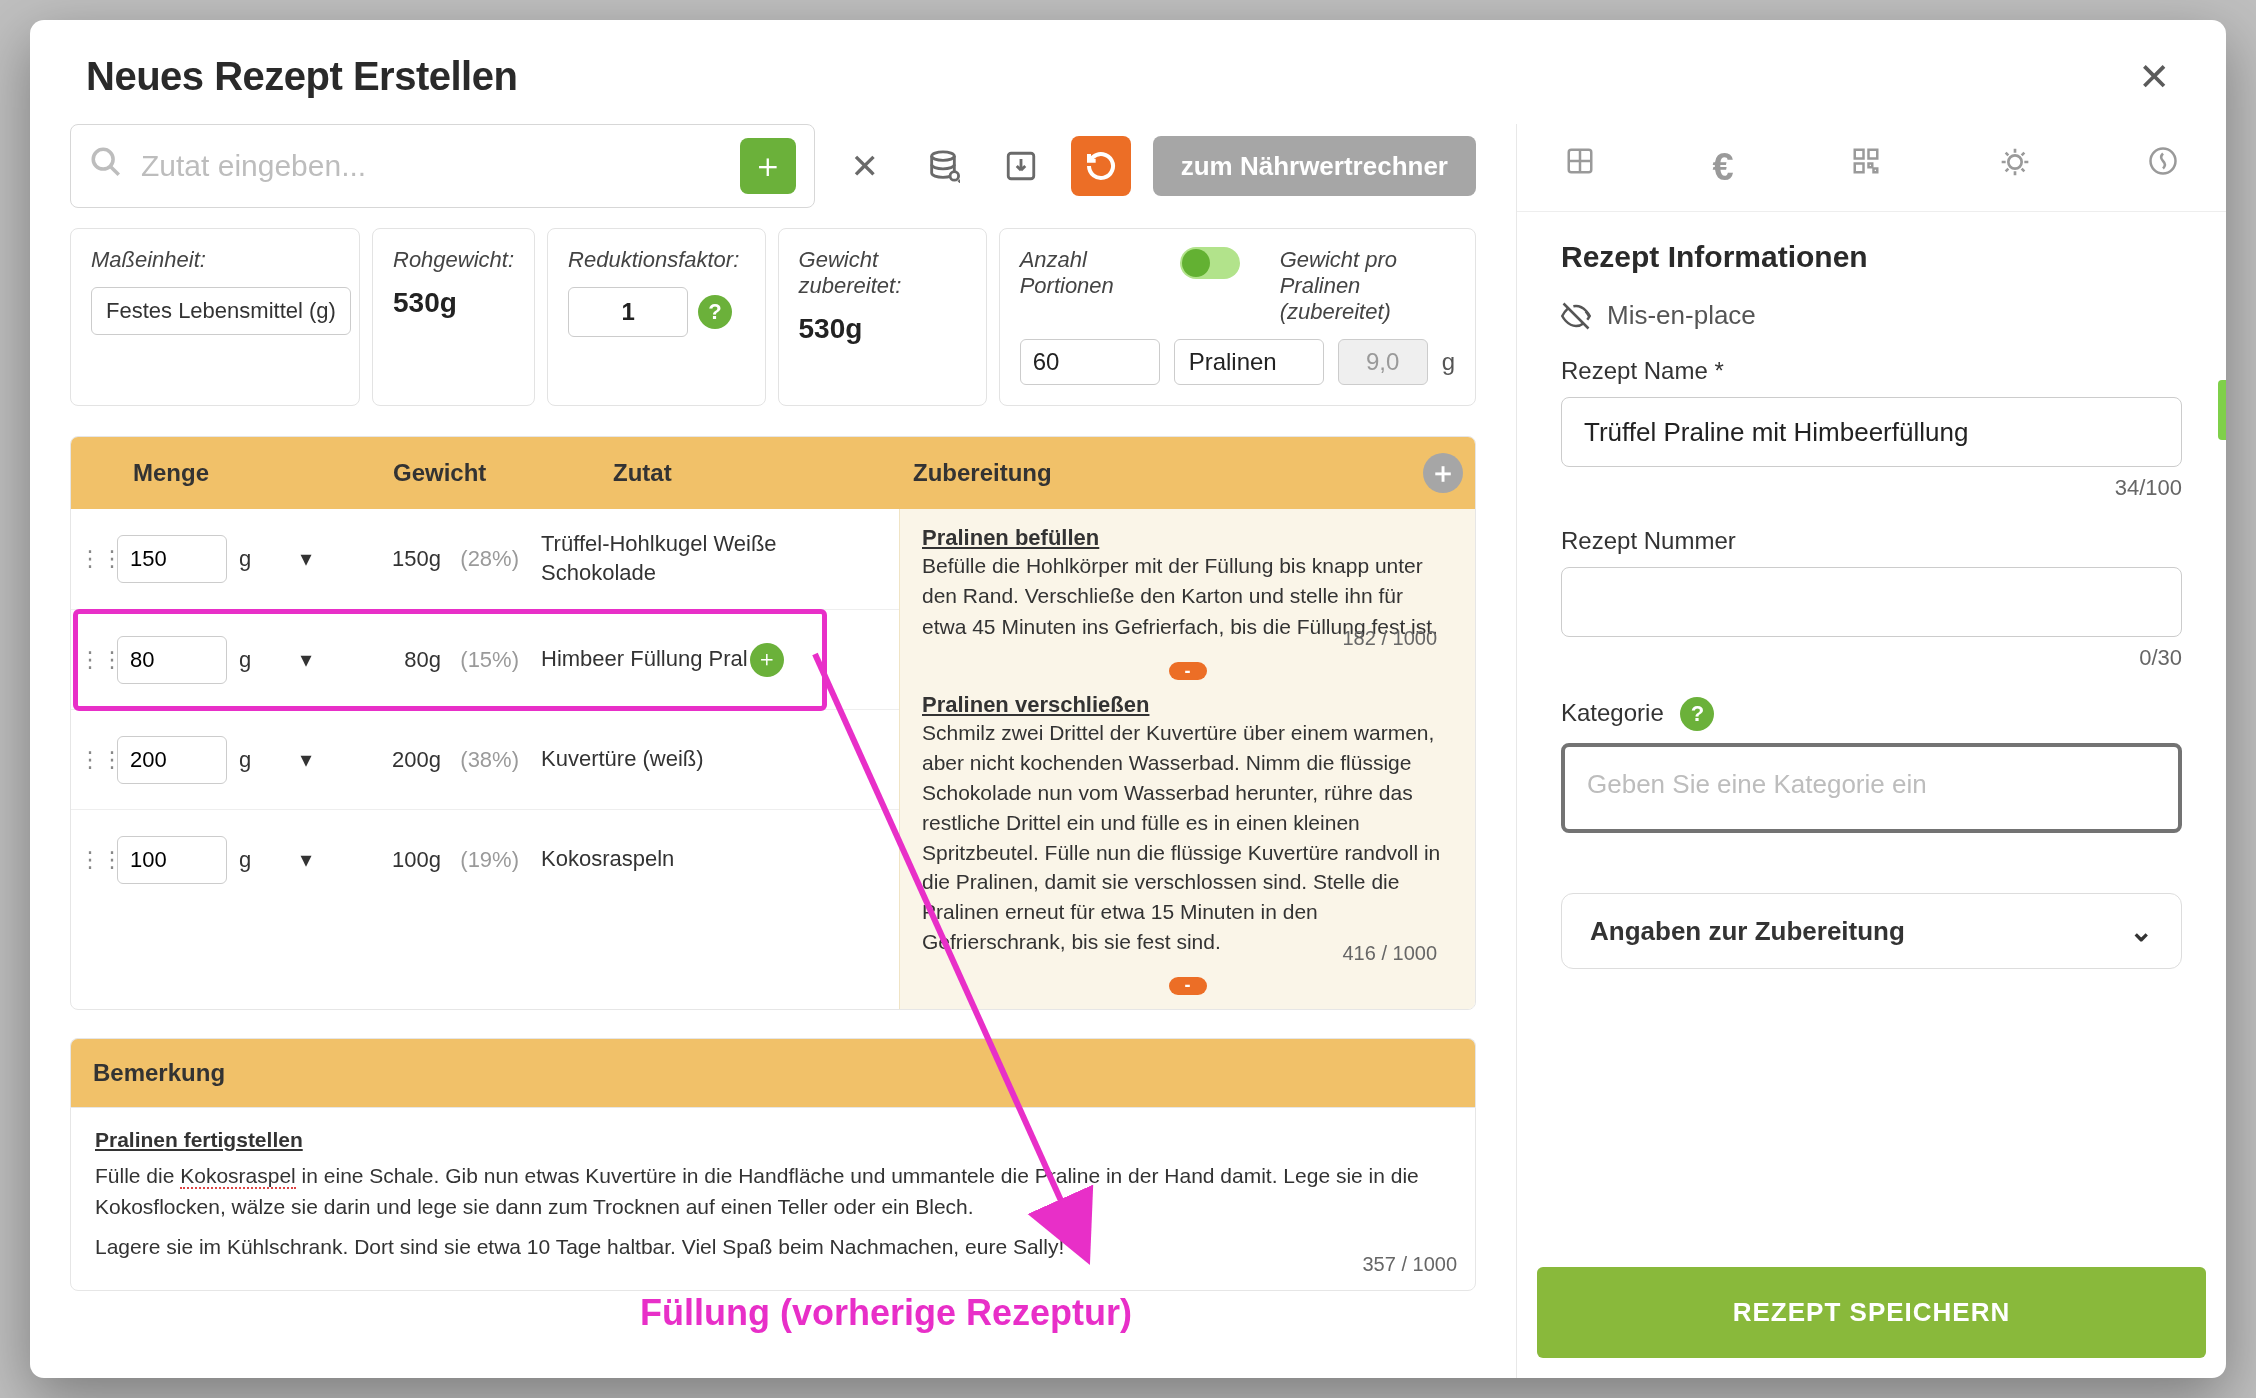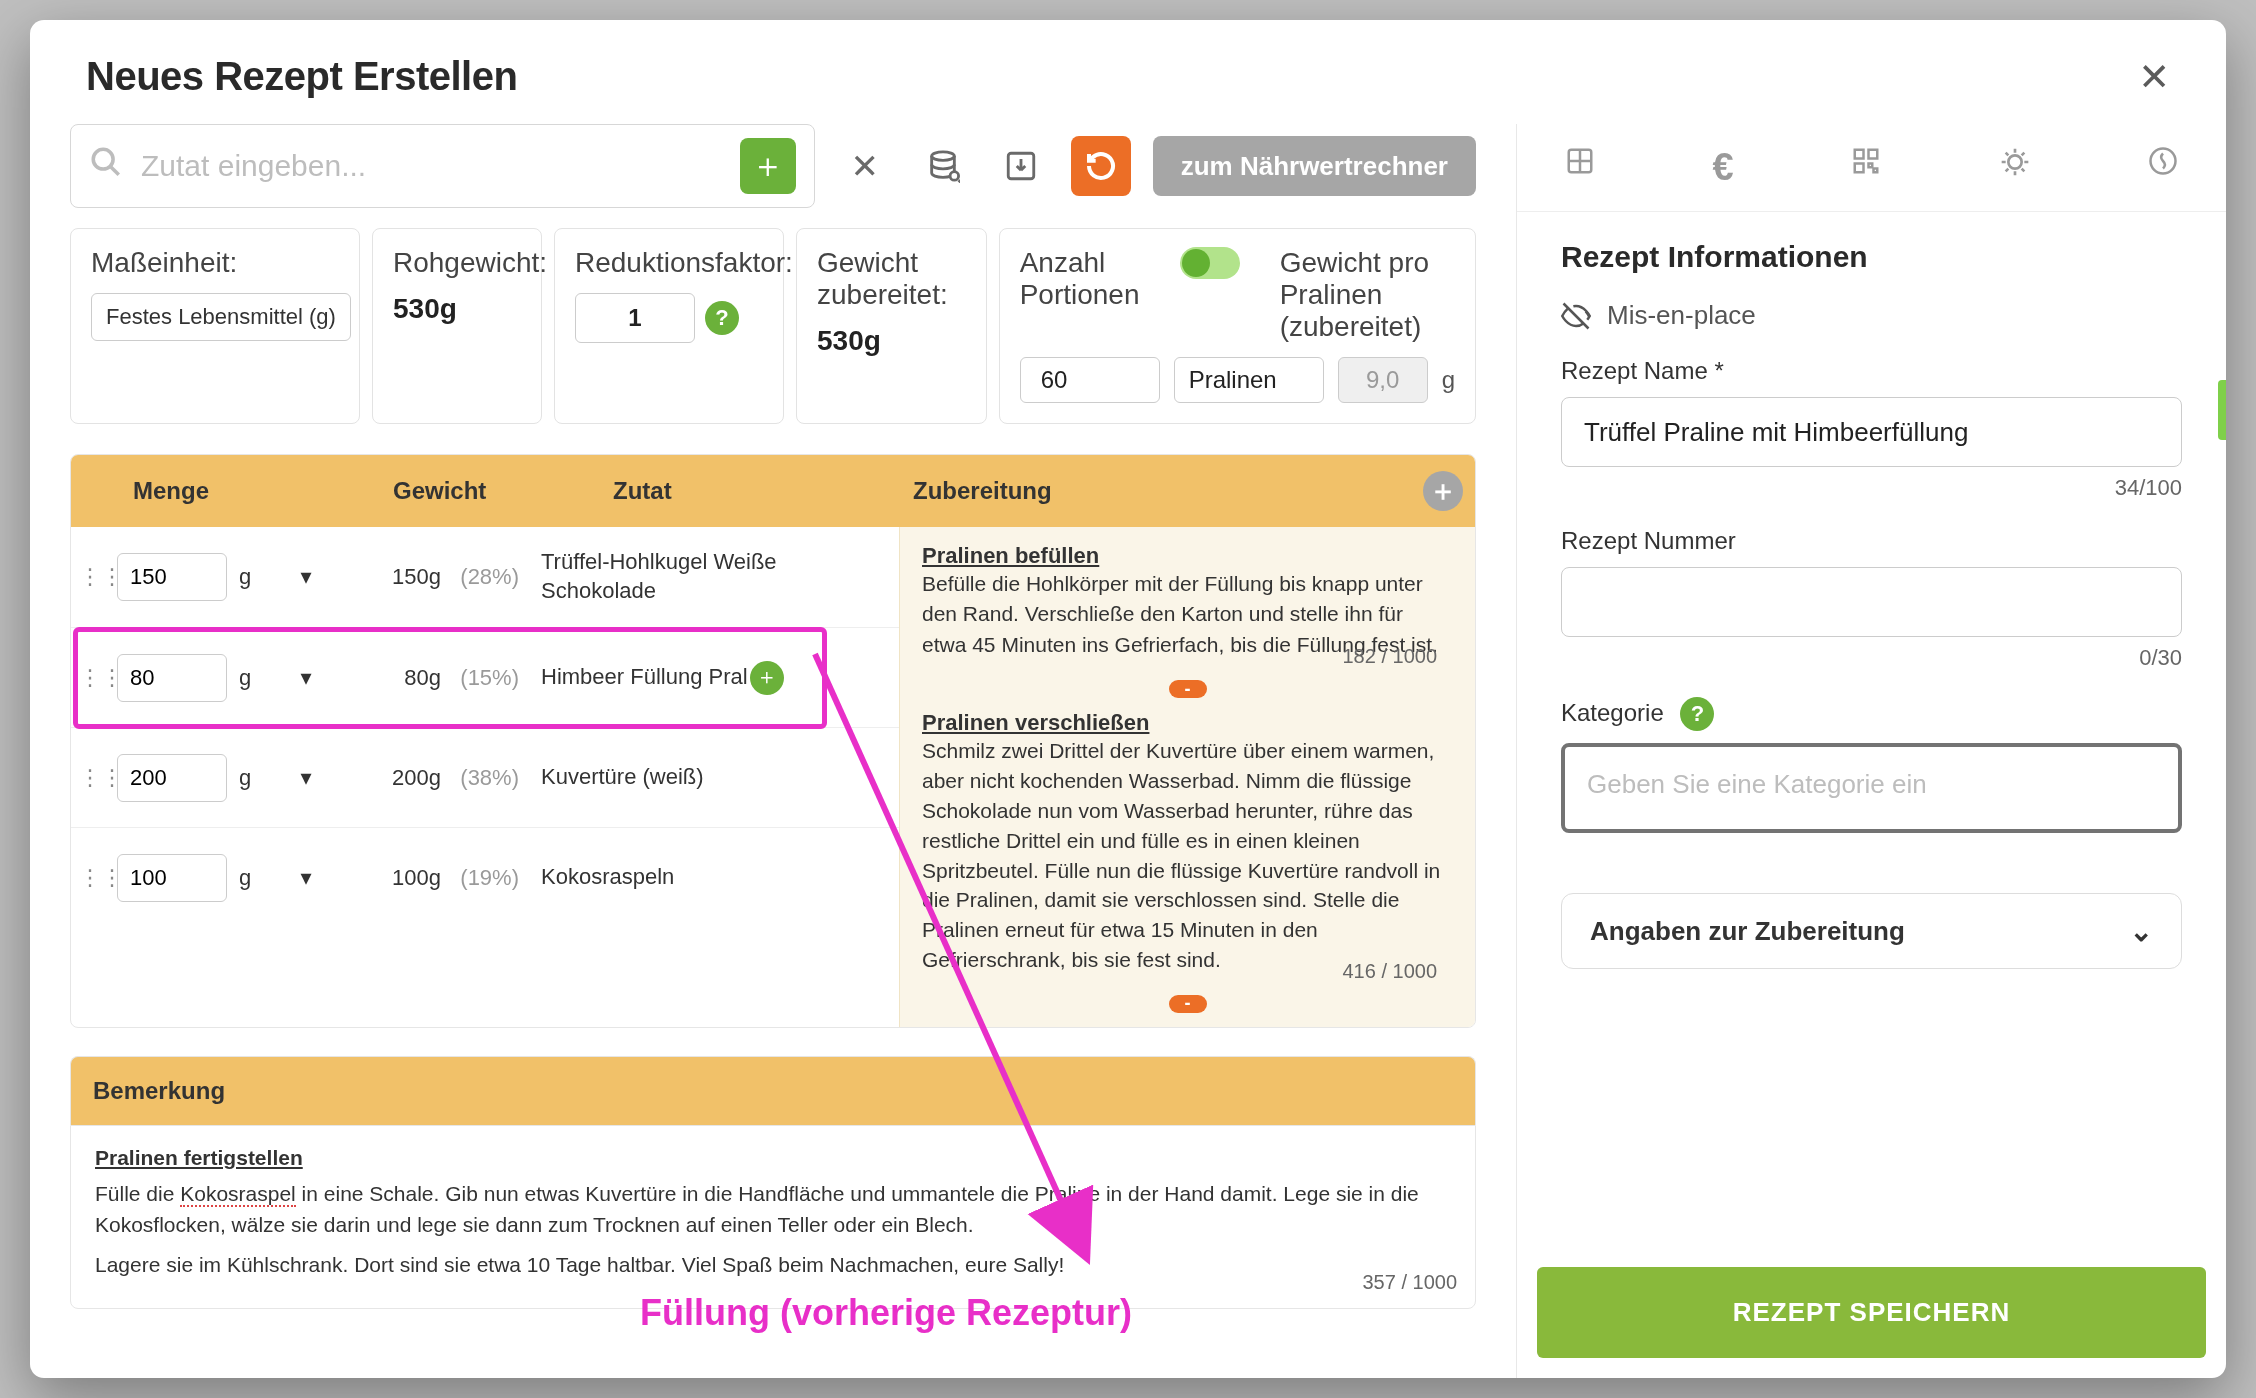--- a/index.html
+++ b/index.html
@@ -18,21 +18,21 @@
   .toolbar { display:flex; align-items:center; gap:22px; margin-bottom:20px; }
   .search-wrap { flex:1; display:flex; align-items:center; border:1px solid #d7d7d7; border-radius:8px; height:84px; padding:0 18px; gap:18px;}
   .search-wrap input { flex:1; border:none; outline:none; font-size:30px; color:#333; }
   .search-wrap input::placeholder{ color:#bdbdbd; }
   .sq-btn { width:56px; height:56px; border-radius:8px; display:flex; align-items:center; justify-content:center; background:#6bb13a; color:#fff; font-size:34px; cursor:pointer; }
   .icon-btn { width:56px; height:56px; display:flex; align-items:center; justify-content:center; color:#6a6a6a; font-size:34px; cursor:pointer; }
   .refresh-btn { background:#ec6e26; color:#fff; width:60px; height:60px; border-radius:8px; display:flex; align-items:center; justify-content:center; font-size:34px; cursor:pointer; }
   .gray-btn { background:#a6a6a6; color:#fff; font-size:26px; font-weight:700; border-radius:8px; padding:0 28px; height:60px; display:flex; align-items:center; cursor:pointer; }
   .params { display:flex; gap:12px; margin-bottom:30px; }
   .pbox { border:1px solid #e3e3e3; border-radius:8px; padding:18px 20px 20px 20px; display:flex; flex-direction:column; gap:14px; }
-  .plabel { font-size:28px; color:#444; }
+  .plabel { font-size:22px; color:#444;font-style:italic; }
   .pval { font-size:28px; font-weight:700; color:#222; }
   .psel { border:1px solid #ccc; border-radius:6px; padding:10px 14px; font-size:22px; min-width:260px; color:#333;}
   .pinput { border:1px solid #ccc; border-radius:6px; height:50px; width:120px; text-align:center; font-size:24px; font-weight:700; color:#222;}
   .pinput-sm { border:1px solid #ccc; border-radius:6px; height:46px; width:130px; text-align:center; font-size:24px; color:#222;}
   .pinput-sm.greyed { background:#efefef; color:#9a9a9a; }
   .help-dot { width:34px; height:34px; border-radius:50%; background:#6bb13a; color:#fff; display:inline-flex; align-items:center; justify-content:center; font-weight:700; font-size:22px; margin-left:10px;}
   .toggle { width:60px; height:32px; border-radius:18px; background:#b2e38b; position:relative; }
   .toggle::after{ content:""; position:absolute; left:2px; top:2px; width:28px; height:28px; border-radius:50%; background:#63b132; }
   
   .ing-table { border:1px solid #e6e6e6; border-radius:8px; overflow:hidden; margin-bottom:28px;}
@@ -158,21 +158,21 @@
           <span class="plabel">Gewicht zubereitet:</span>
           <span class="pval">530g</span>
         </div>
         <div class="pbox" style="flex:1;">
           <div style="display:flex; gap:40px; align-items:flex-start;">
             <span class="plabel" style="width:120px;">Anzahl Portionen</span>
             <div class="toggle"></div>
             <span class="plabel" style="flex:1;">Gewicht pro Pralinen (zubereitet)</span>
           </div>
           <div style="display:flex; gap:14px; align-items:center;">
-            <input class="pinput-sm" style="width: 140px; text-align: left; padding: 0px 20px;" value="60">
+            <input class="pinput-sm" style="width: 140px; text-align: left; padding: 0px 12px;" value="60">
             <input class="pinput-sm" style="width: 150px; text-align: left; padding: 0px 14px;" value="Pralinen">
             <input class="pinput-sm greyed" style="width: 90px;" value="9,0">
             <span style="font-size:24px;color:#555;">g</span>
           </div>
         </div>
       </div>
 
       <div class="ing-table">
         <div class="thead">
           <div class="c-handle"></div>

